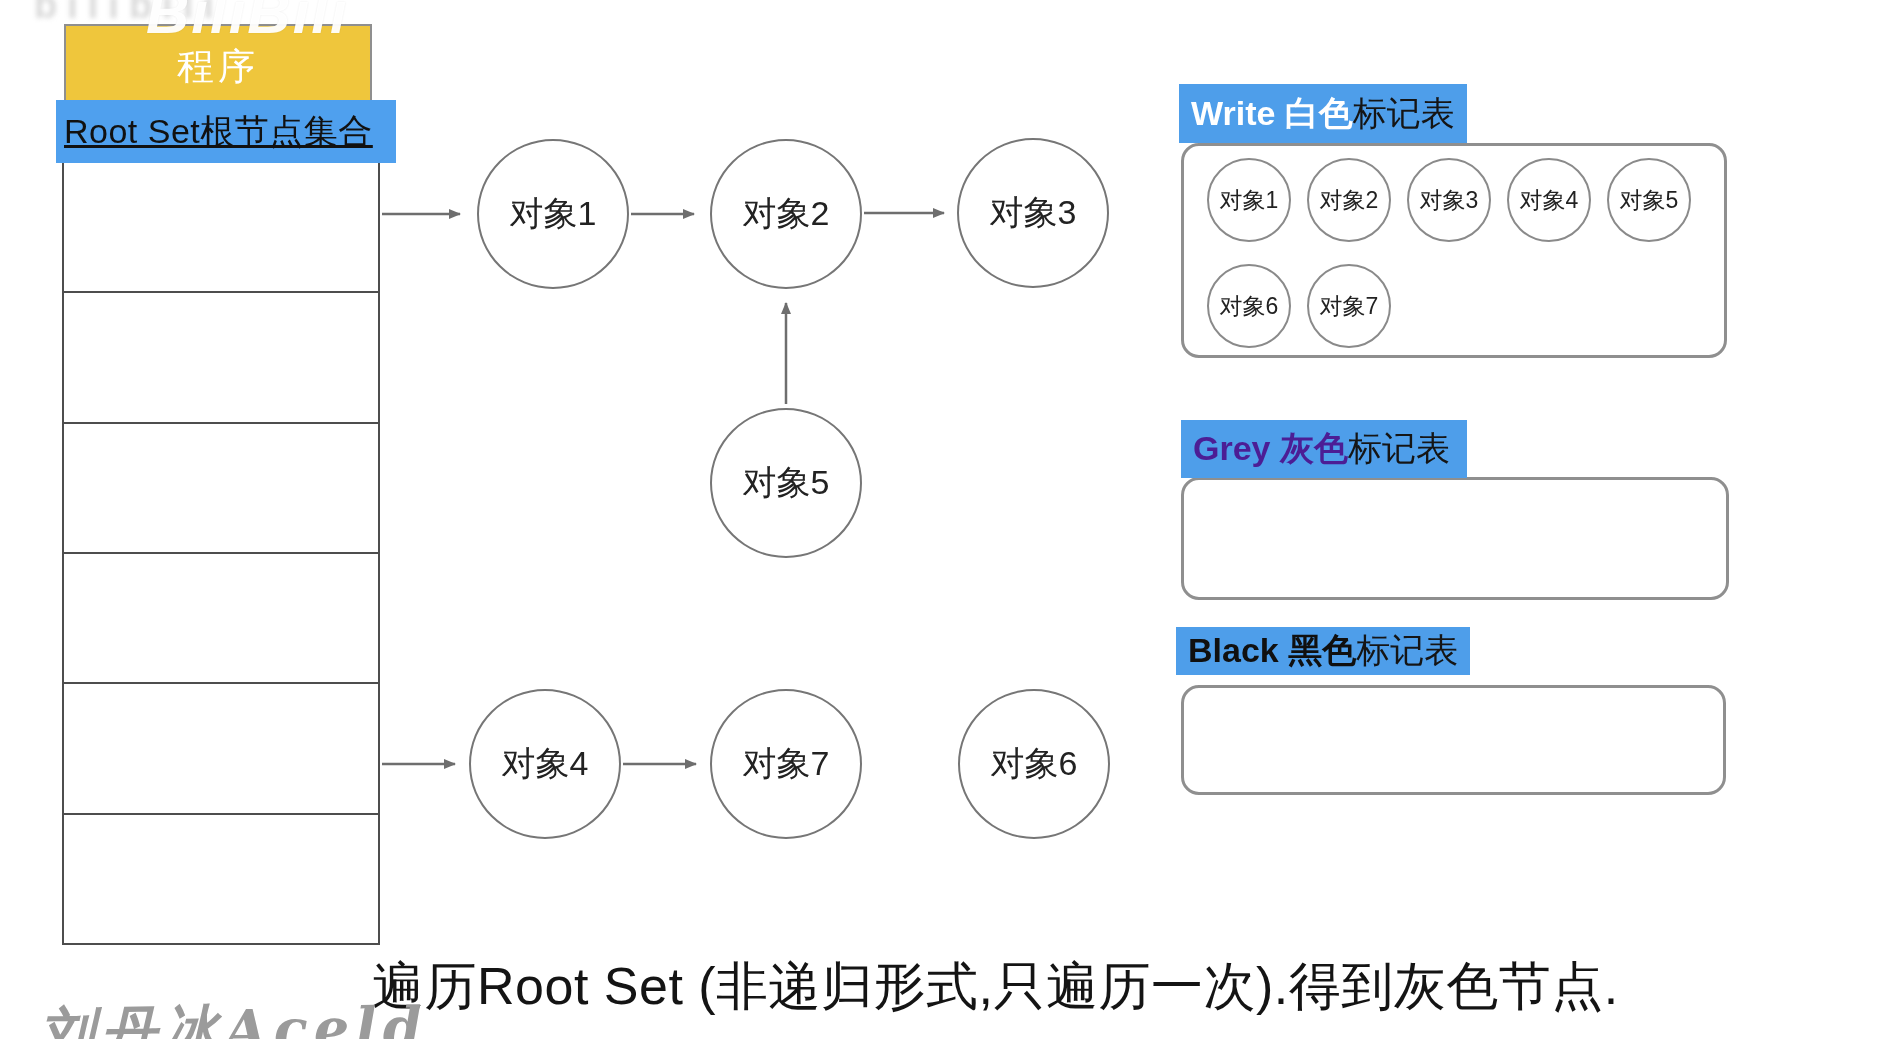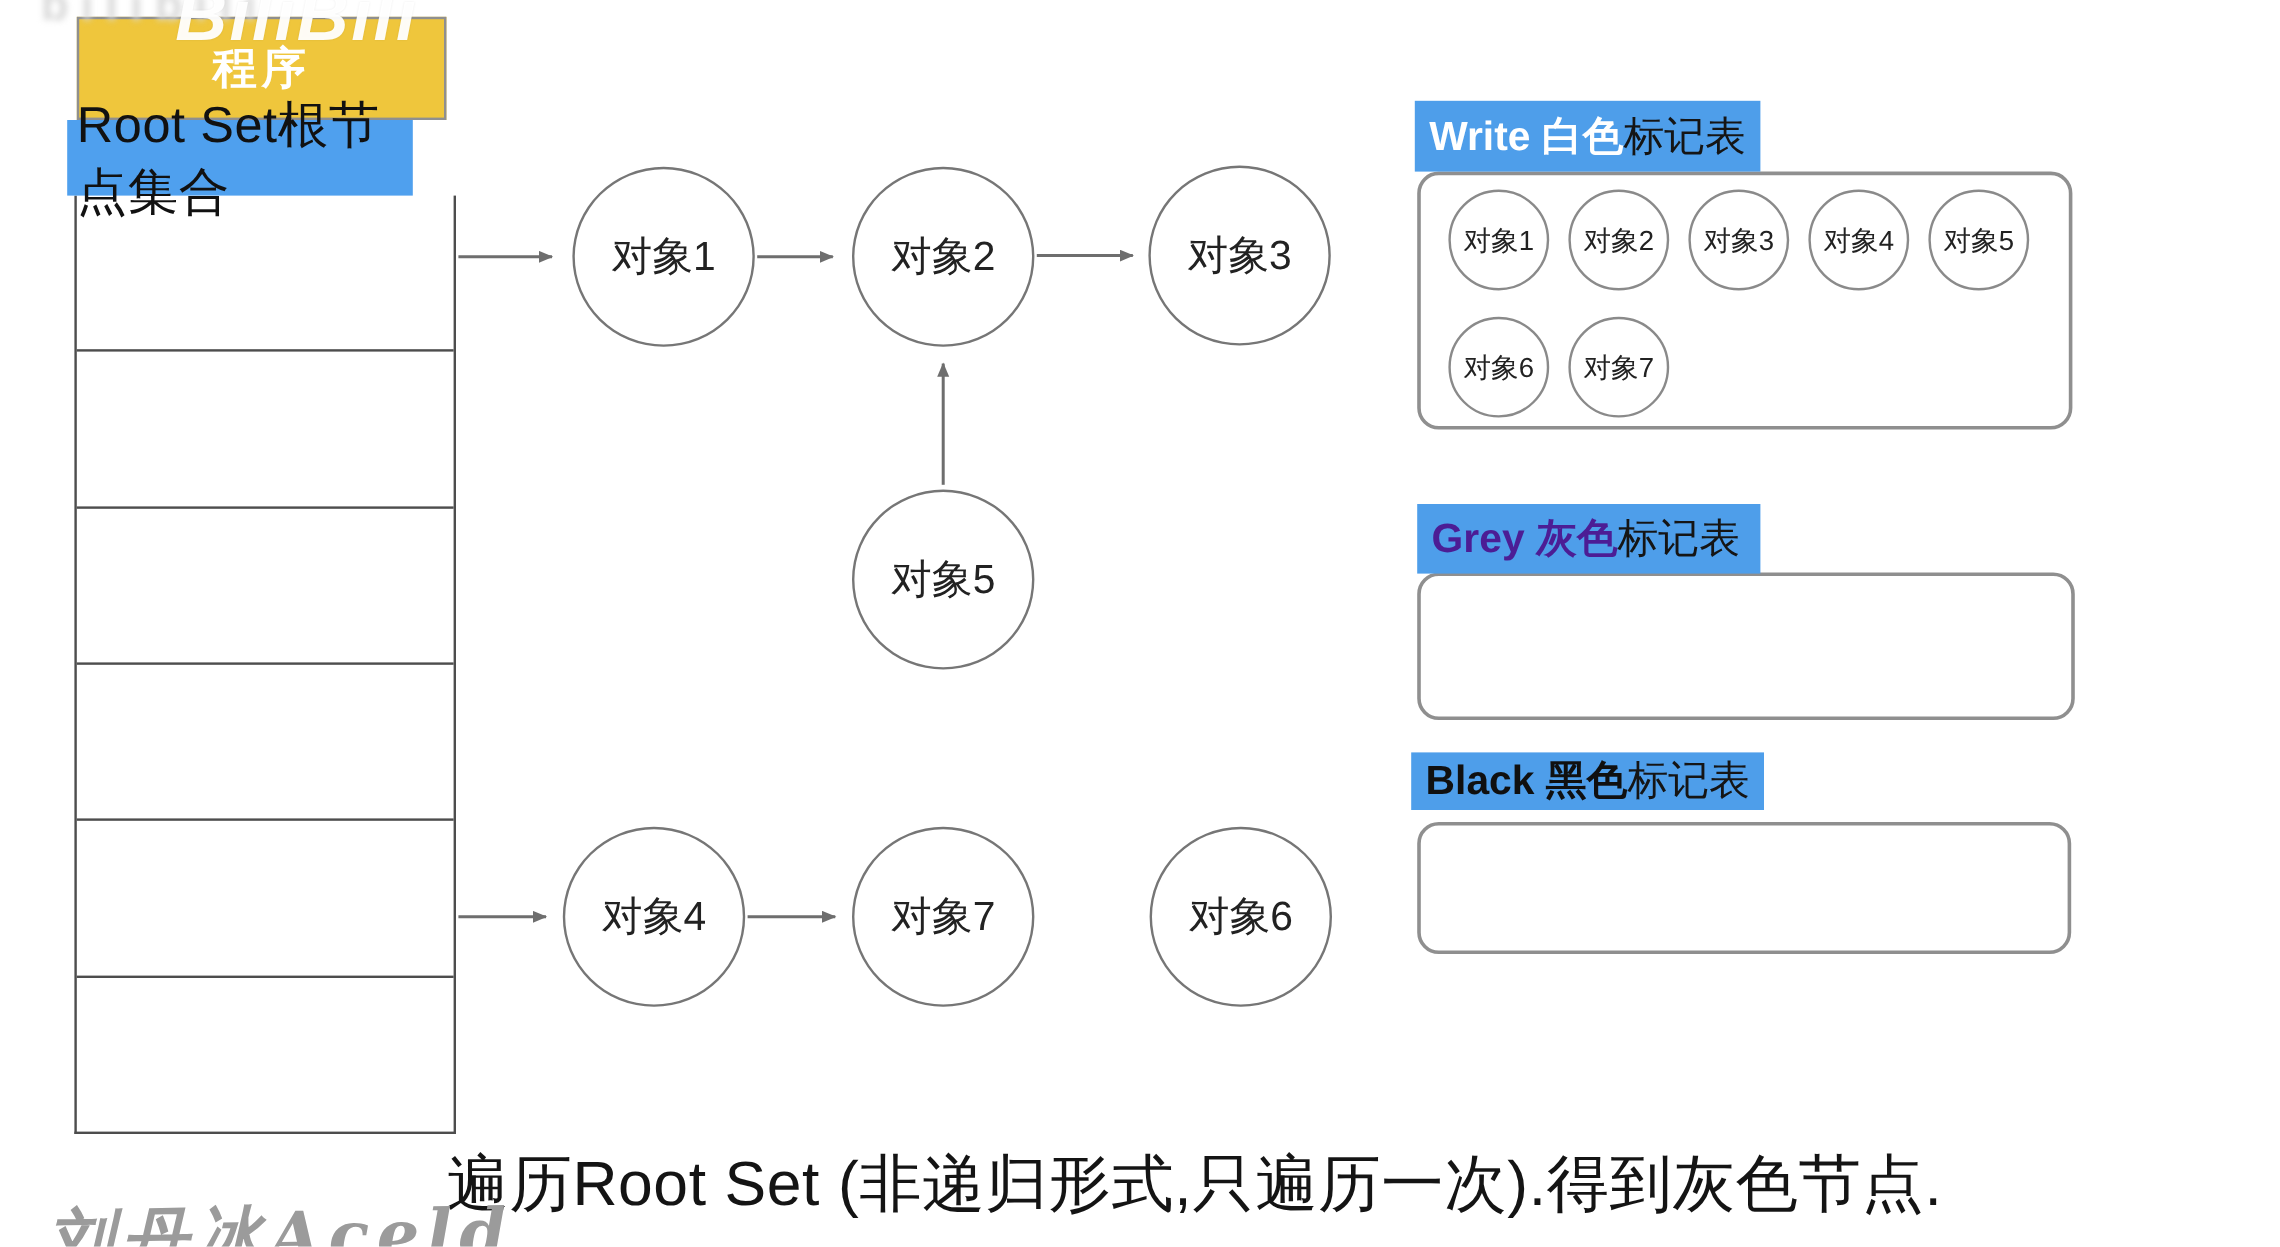--- a/index.html
+++ b/index.html
@@ -14,30 +14,30 @@
     filter:blur(2.5px);z-index:3;overflow:hidden;
   }
   .wm-logo{
     position:absolute;left:146px;top:-22px;height:70px;
     font-weight:bold;font-style:italic;font-size:60px;letter-spacing:2px;
     color:rgba(255,255,255,0.95);text-shadow:0 0 2px rgba(0,0,0,0.08);
     z-index:3;
   }
   
   .program-header{
-    position:absolute;left:64px;top:14px;width:308px;height:86px;
+    position:absolute;left:64px;top:24px;width:308px;height:86px;
     background:#EFC63C;border:2px solid #8f8f8f;box-sizing:border-box;
     display:flex;align-items:center;justify-content:center;
-    color:#ffffff;font-size:37px;font-weight:bold;z-index:1;letter-spacing:4px;
+    color:#ffffff;font-size:37px;font-weight:normal;z-index:1;letter-spacing:4px;
   }
   .rootset-header{
-    position:absolute;left:56px;top:100px;width:288px;height:63px;
+    position:absolute;left:56px;top:100px;width:340px;height:63px;
     background:#4FA0EE;box-sizing:border-box;z-index:2;
     display:flex;align-items:center;padding-left:8px;
-    color:#111111;font-size:42px;letter-spacing:0.5px;
+    color:#111111;font-size:34px;letter-spacing:0.5px;text-decoration:underline;
   }
   .mem-table{
     position:absolute;left:62px;top:163px;width:318px;height:782px;
     border:2px solid #4d4d4d;border-top:none;box-sizing:border-box;
     display:flex;flex-direction:column;background:#ffffff;
   }
   .mem-row{flex:1;border-bottom:2px solid #4d4d4d;}
   .mem-row:last-child{border-bottom:none;}
   
   .node{

